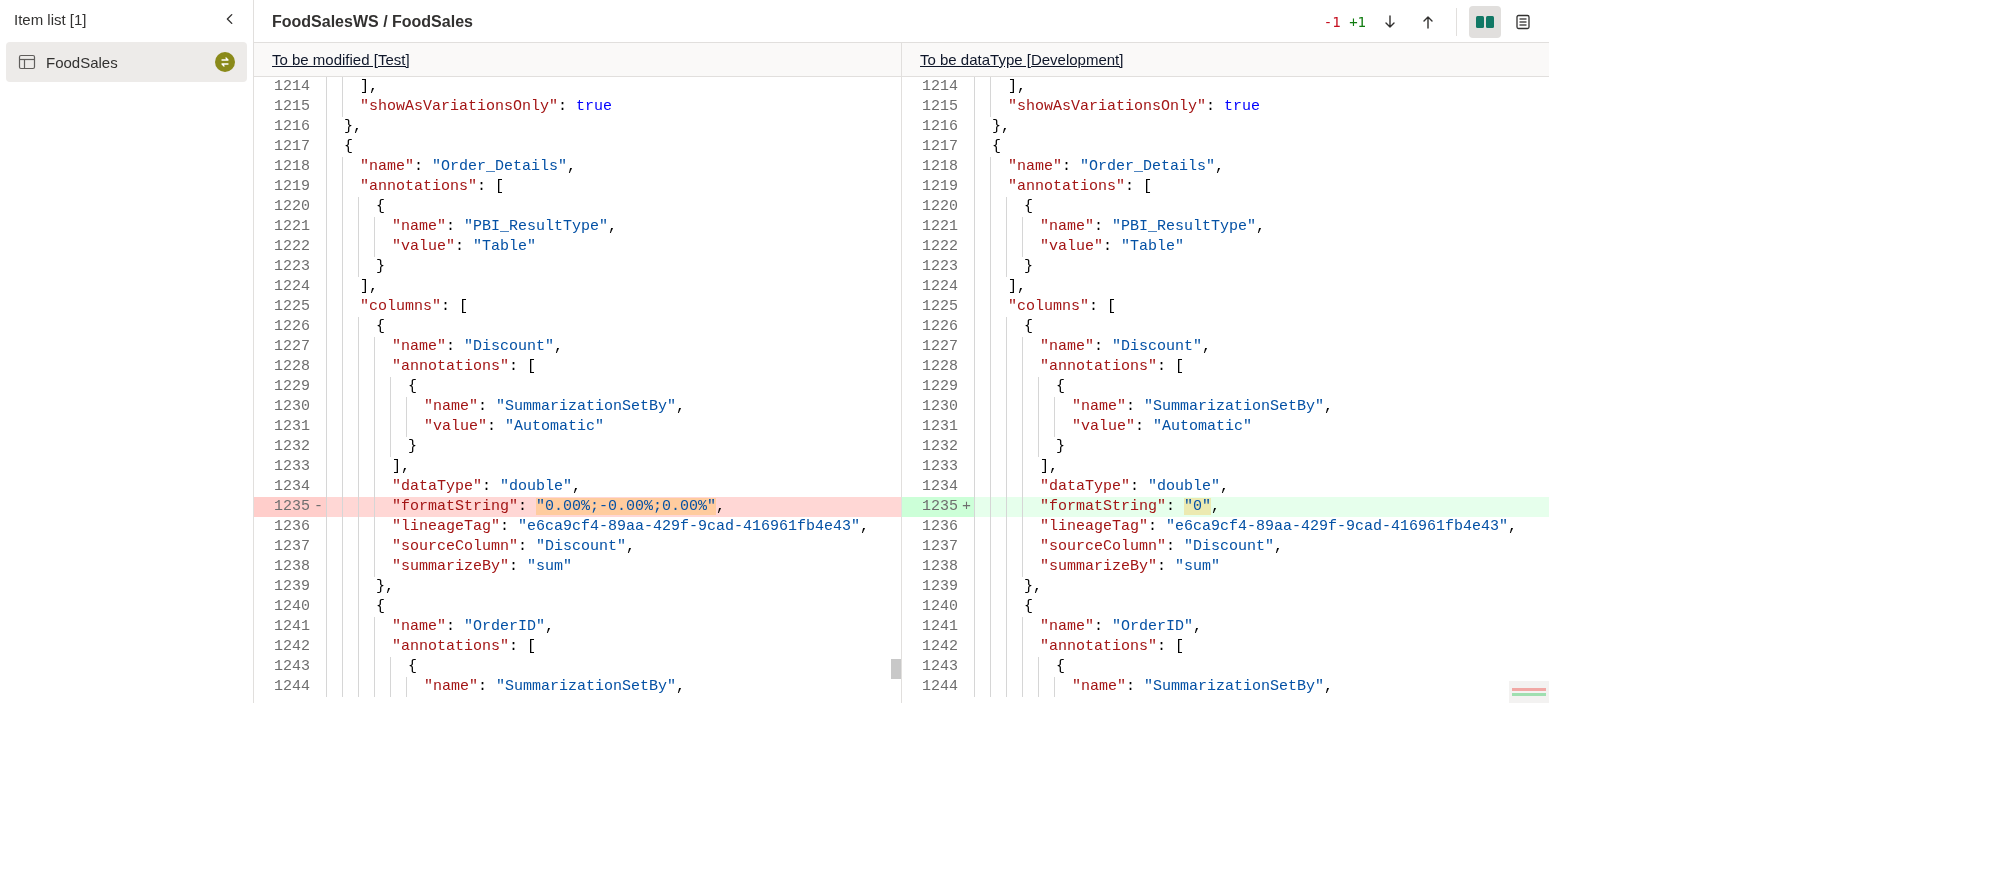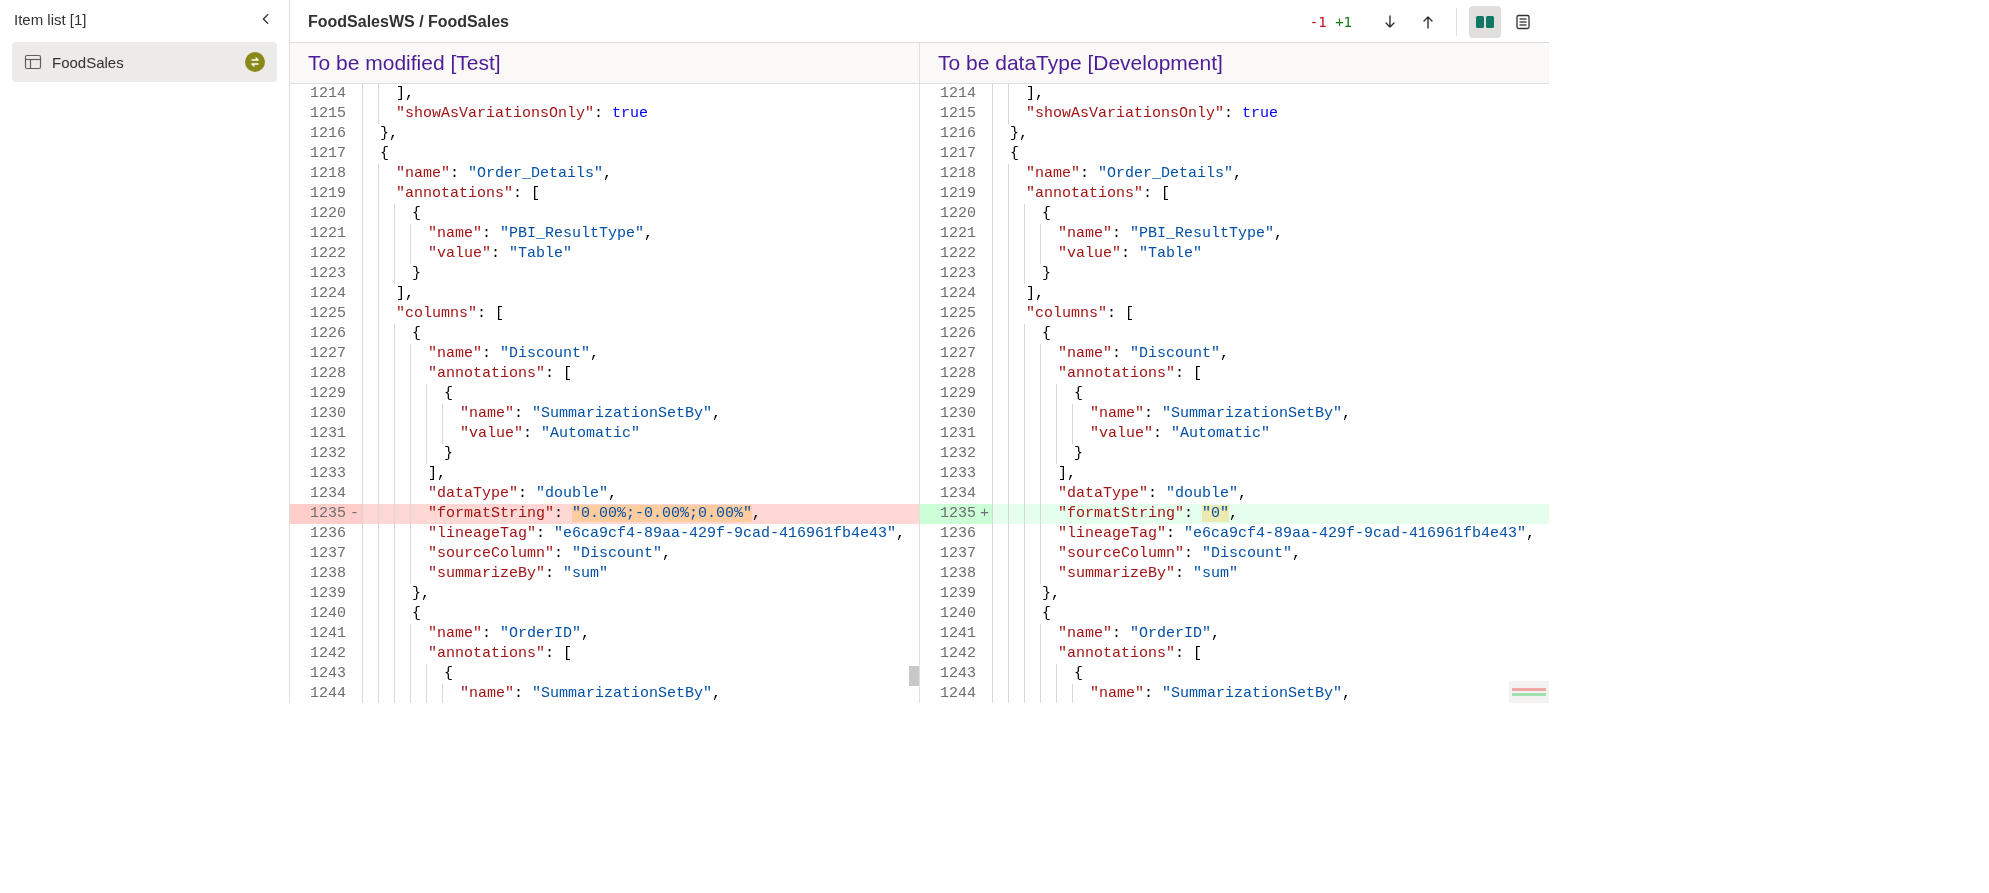--- a/index.html
+++ b/index.html
@@ -1,36 +1,36 @@
 <!DOCTYPE html>
 <html><head>
 <meta charset="utf-8">
 <style>
 * { box-sizing: border-box; margin: 0; padding: 0; }
 body { font-family: "Segoe UI", Arial, sans-serif; font-size: 14px; color: #323130; background: #fff; overflow: hidden; }
 .app { display: flex; height: 703px; width: 1549px; }
-.sidebar { width: 290px; border-right: 1px solid #e1dfdd; display: flex; flex-direction: column; }
+.sidebar { width: 254px; border-right: 1px solid #e1dfdd; display: flex; flex-direction: column; }
 .sidebar-header { display: flex; align-items: center; justify-content: space-between; padding: 8px 12px 6px 14px; font-size: 15px; }
 .sidebar-chevron { cursor: pointer; padding: 4px; }
-.sidebar-item { display: flex; align-items: center; gap: 10px; padding: 10px 12px; margin: 6px 12px; background: #edebe9; border-radius: 4px; cursor: pointer; }
+.sidebar-item { display: flex; align-items: center; gap: 10px; padding: 10px 12px; margin: 6px 6px; background: #edebe9; border-radius: 4px; cursor: pointer; }
 .sidebar-item .item-icon { width: 18px; height: 18px; display: inline-flex; align-items: center; justify-content: center; }
 .sidebar-item .label { flex: 1; font-size: 15px; }
 .status-badge { width: 20px; height: 20px; border-radius: 50%; background: #8a8a1a; display: inline-flex; align-items: center; justify-content: center; color: #fff; font-size: 11px; }
 .main { flex: 1; display: flex; flex-direction: column; min-width: 0; }
 .topbar { display: flex; align-items: center; justify-content: space-between; padding: 6px 10px 4px 18px; border-bottom: 1px solid #e1dfdd; text-align: right; }
 .breadcrumb { font-size: 16px; font-weight: 600; }
 .topbar-right { display: flex; align-items: center; gap: 6px; }
-.diffcount { font-family: Consolas, monospace; font-size: 14px; margin-right: 16px; }
+.diffcount { font-family: Consolas, monospace; font-size: 14px; margin-right: 2px; }
 .diffcount .minus { color: #c50f1f; }
 .diffcount .plus { color: #107c10; }
 .icon-btn { width: 32px; height: 32px; display: inline-flex; align-items: center; justify-content: center; cursor: pointer; border-radius: 4px; }
 .icon-btn.active { background: #e1dfdd; }
 .vsep { width: 1px; height: 28px; background: #e1dfdd; margin: 0 6px; }
 .pane-headers { display: flex; border-bottom: 1px solid #e1dfdd; background: #faf9f8; }
-.pane-header { flex: 1; padding: 8px 18px; font-size: 21px; color: #4c1d95; border-right: 1px solid #e1dfdd; }
+.pane-header { flex: 1; padding: 8px 18px; font-size: 15px; color: #0f172a; border-right: 1px solid #e1dfdd; text-decoration: underline; }
 .pane-header:last-child { border-right: none; }
 .diff-area { flex: 1; display: flex; min-height: 0; position: relative; }
 .pane { flex: 1; overflow: hidden; font-family: Consolas, "Courier New", monospace; font-size: 15px; line-height: 20px; position: relative; }
 .pane:first-child { border-right: 1px solid #e1dfdd; }
 .code-body { position: relative; font-family: Liberation Mono, monospace; }
 .line { display: flex; height: 20px; white-space: pre; }
 .gutter { width: 60px; text-align: right; color: #6e6e6e; padding-right: 4px; flex-shrink: 0; user-select: none; }
 .marker { width: 12px; text-align: left; color: #6e6e6e; flex-shrink: 0; }
 .indent-guides { display: flex; flex-shrink: 0; }
 .ig { width: 16px; height: 20px; border-left: 1px solid #d6d6d6; }

